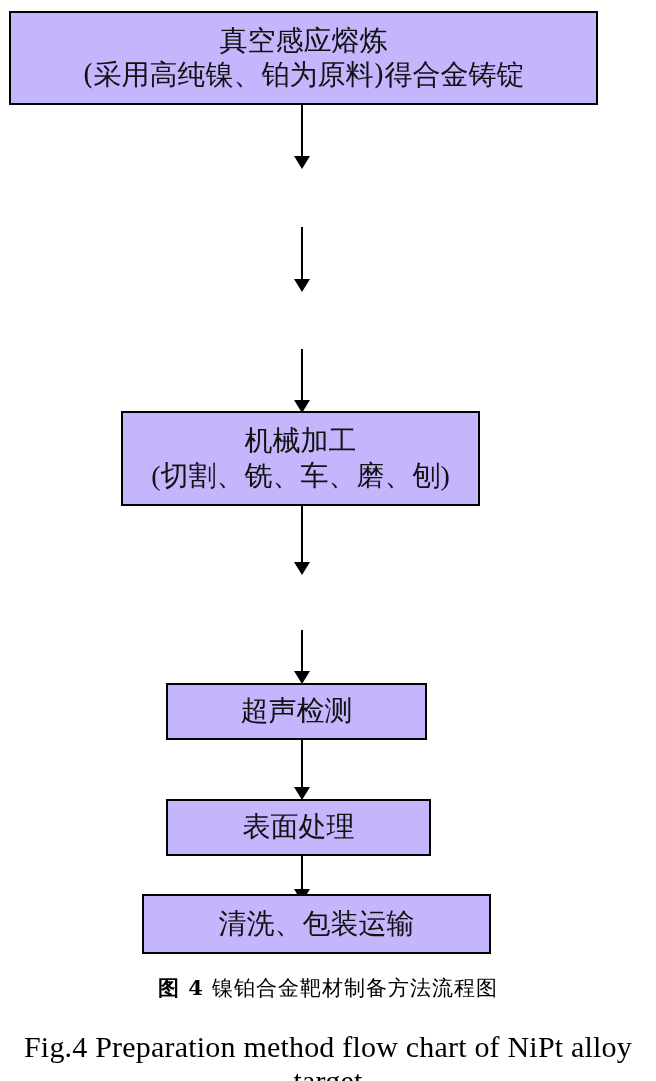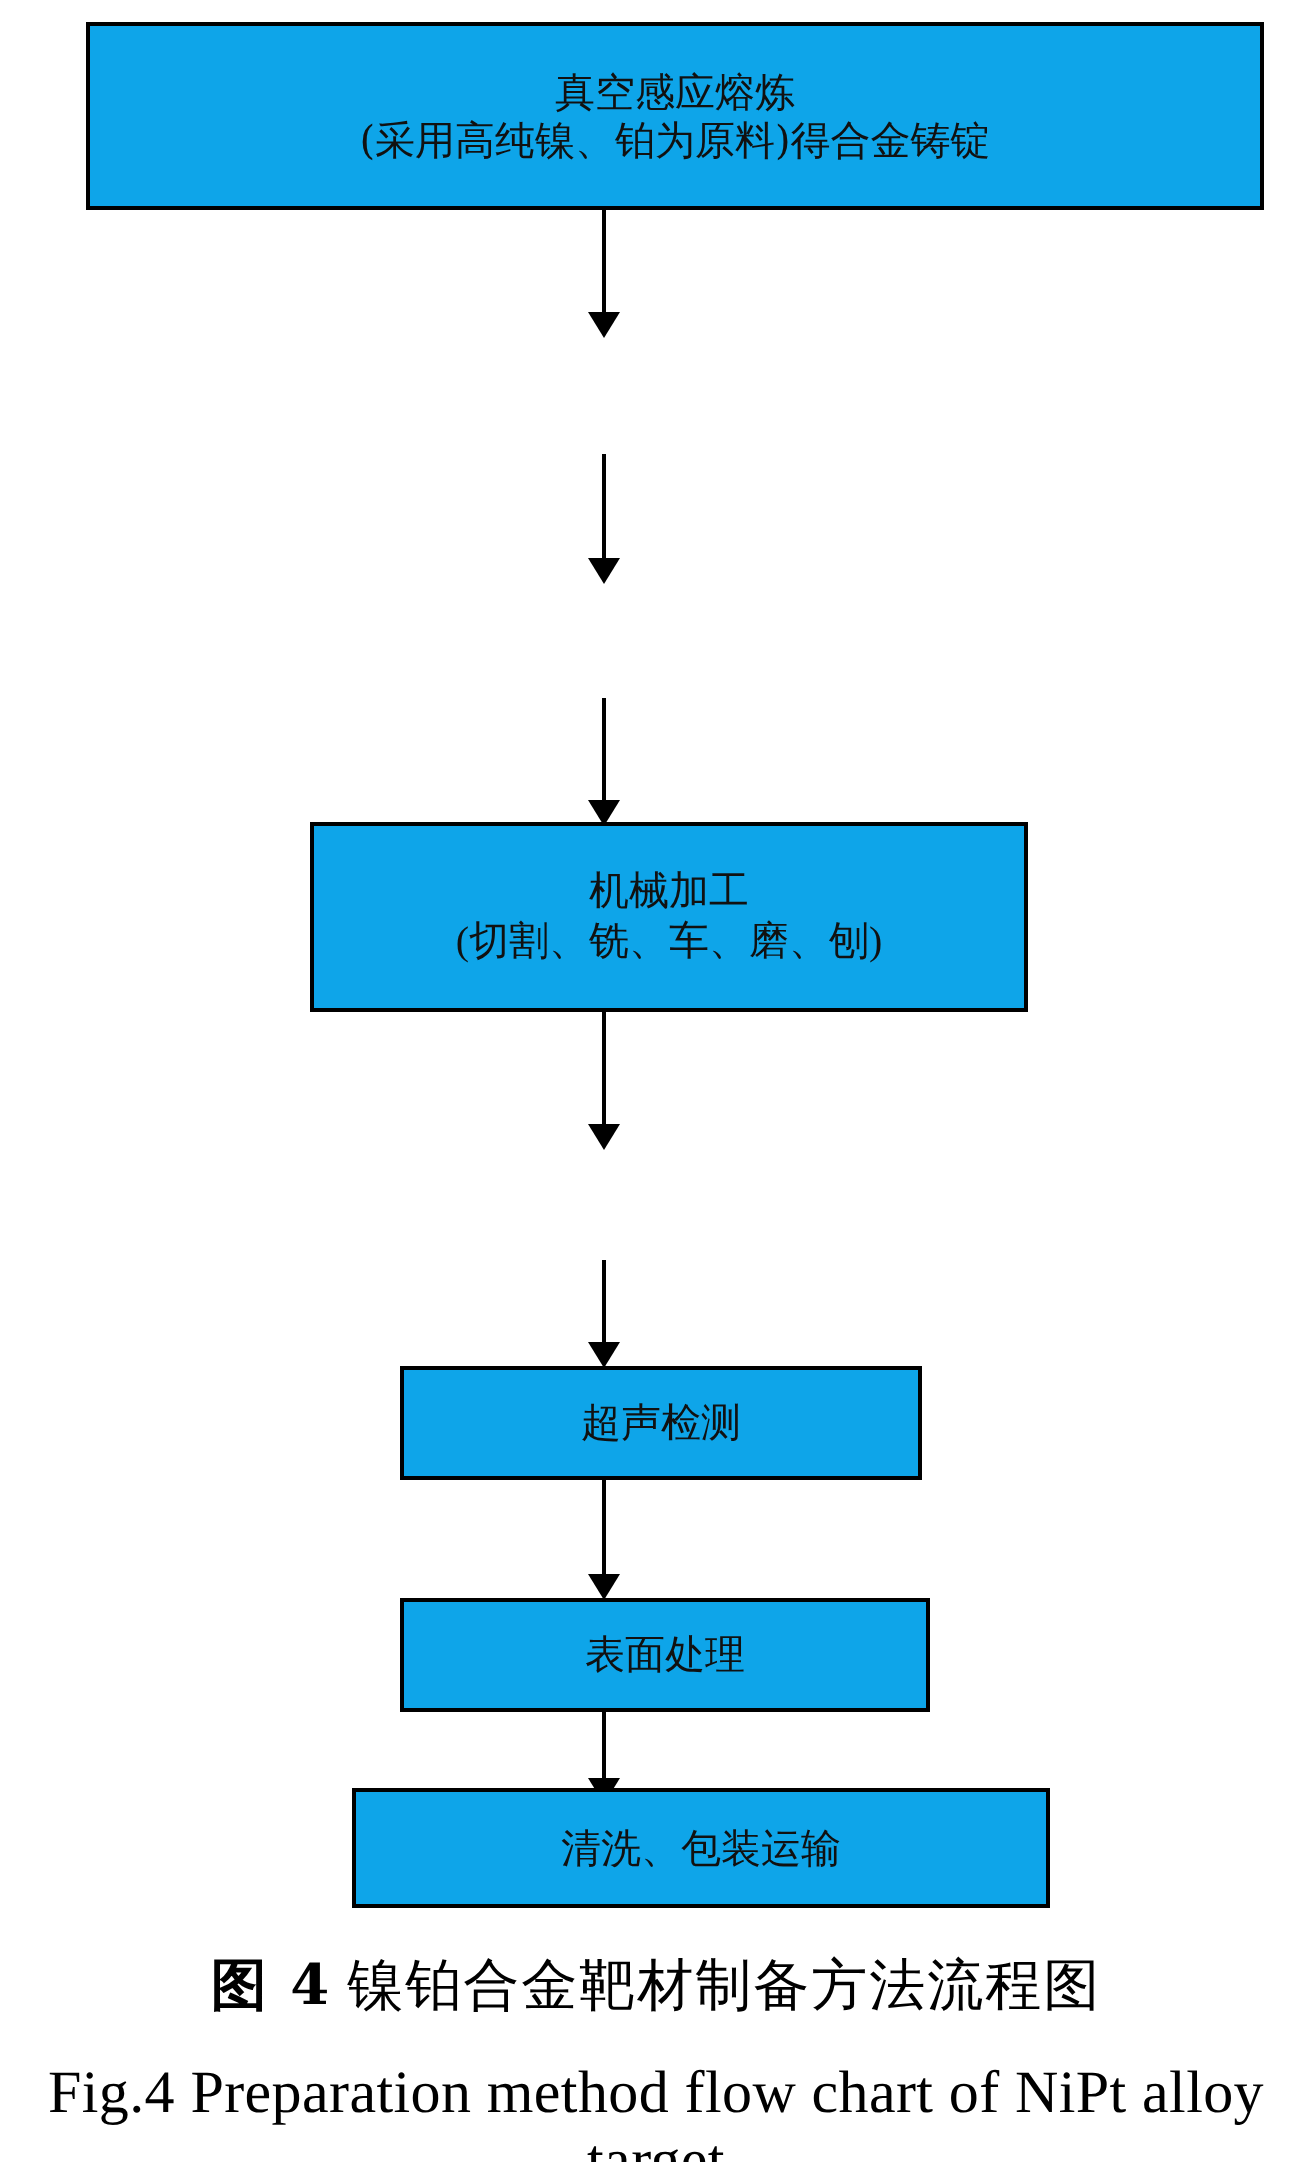--- a/index.html
+++ b/index.html
@@ -18,33 +18,32 @@
   #figure-root {
     position: absolute;
     left: 0; top: 0;
     width: 656px;
     height: 1081px;
   }
   .node {
     position: absolute;
     box-sizing: border-box;
     border: 2px solid #000000;
-    background: #0ea5e9;
+    background: #c4b5fd;
     display: flex;
     flex-direction: column;
     align-items: center;
     justify-content: center;
     text-align: center;
     line-height: 1.22;
-    font-size: 20px;
+    font-size: 28px;
     font-family: "DejaVu Serif", "Liberation Serif", serif;
     color: #111111;
     letter-spacing: 0px;
     z-index: 2;
-    margin-left: 34px;
   }
   .node .line {
     display: block;
     white-space: nowrap;
   }
   .arrow {
     position: absolute;
     z-index: 1;
   }
   .arrow .stem {
@@ -68,21 +67,21 @@
   }
   .caption {
     position: absolute;
     left: 0;
     width: 656px;
     text-align: center;
     color: #000000;
   }
   #caption-cn {
     top: 974px;
-    font-size: 28px;
+    font-size: 21px;
     font-family: "DejaVu Serif", "Liberation Serif", serif;
     letter-spacing: 1px;
   }
   #caption-cn .fig-no {
     font-weight: bold;
     margin-right: 8px;
   }
   #caption-en {
     top: 1030px;
     font-size: 30px;

